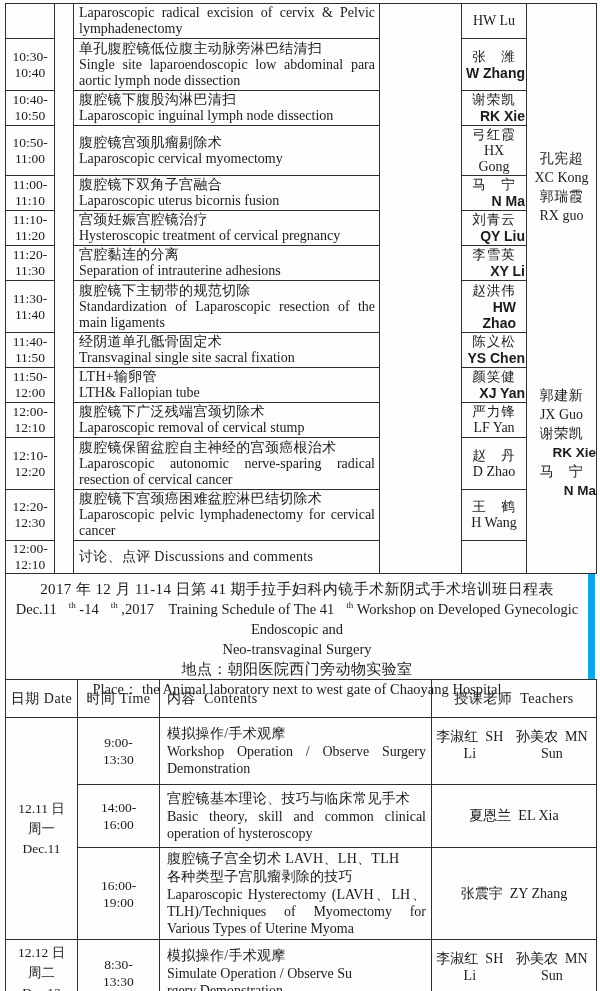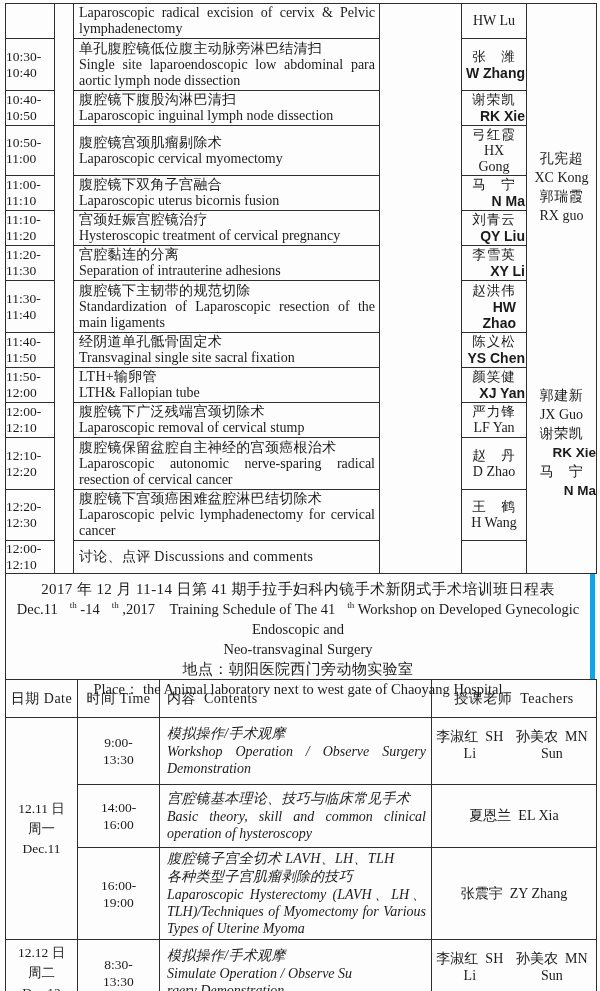--- a/index.html
+++ b/index.html
@@ -8,54 +8,54 @@
     background:#fdfdfd;
     color:#1b1b1b;
     font-family:"Liberation Serif","DejaVu Serif",serif;
     -webkit-font-smoothing:antialiased;
   }
   .page{padding:3px 4px 0 5px;}
   table{border-collapse:collapse;table-layout:fixed;width:592px;}
   td{border:1px solid #2e2e2e;padding:0;vertical-align:middle;overflow:hidden;}
   
   .t1 .time{
-    text-align:left;font-size:13.5px;line-height:16px;
+    text-align:center;font-size:13.5px;line-height:16px;
     white-space:pre-line;
   }
   .t1 .content{padding:1px 4px 1px 5px;}
   .t1 .cn{font-size:14px;line-height:16px;letter-spacing:.3px;}
   .t1 .en{font-size:14px;line-height:16px;text-align:justify;}
   .t1 .name{text-align:center;padding:0 1px;}
   .t1 .ncn{font-size:13.5px;line-height:16px;letter-spacing:1px;}
   .t1 .nen{font-size:14px;line-height:16px;}
   .sans{font-family:"Liberation Sans","DejaVu Sans",sans-serif;font-weight:bold;font-size:13.5px;text-align:right;}
   .t1 .teachers{position:relative;}
   .tgroup{position:absolute;left:0;width:100%;text-align:center;font-size:14px;line-height:19px;}
   .tgroup .gcn{letter-spacing:.5px;}
   .g1{top:145px;}
   .g2{top:382px;}
   
   .titleblock{
-    border-left:1px solid #2e2e2e;border-right:5px solid #0ea5e9;
+    border-left:1px solid #2e2e2e;border-right:7px solid #0ea5e9;
     width:590px;height:105px;text-align:center;
     padding-top:5px;box-sizing:border-box;
   }
   .titleblock .l{line-height:20px;font-size:14.5px;}
   .titleblock .lcn{font-size:15px;letter-spacing:.4px;}
   sup{font-size:9px;line-height:0;margin-left:12px;}
   
   .t2 .hdr td{font-size:14px;text-align:center;letter-spacing:.5px;}
   .t2 .hdr .hcontents{text-align:left;padding-left:7px;}
   .t2 .date{
     text-align:center;font-size:13.5px;line-height:20px;white-space:pre-line;
   }
   .t2 .time{
     text-align:center;font-size:13.5px;line-height:17px;white-space:pre-line;
   }
-  .t2 .content{padding:2px 5px 2px 7px;font-style:italic;}
+  .t2 .content{padding:2px 5px 2px 7px;}
   .t2 .cn{font-size:14px;line-height:18px;letter-spacing:.3px;white-space:pre-line;}
   .t2 .en{font-size:14px;line-height:17px;text-align:justify;white-space:pre-line;}
   .t2 .teach{text-align:center;font-size:14px;}
   .twrap{display:flex;flex-direction:row;justify-content:space-between;height:46px;}
 </style>
 </head>
 <body>
 
 <div class="page">
 

